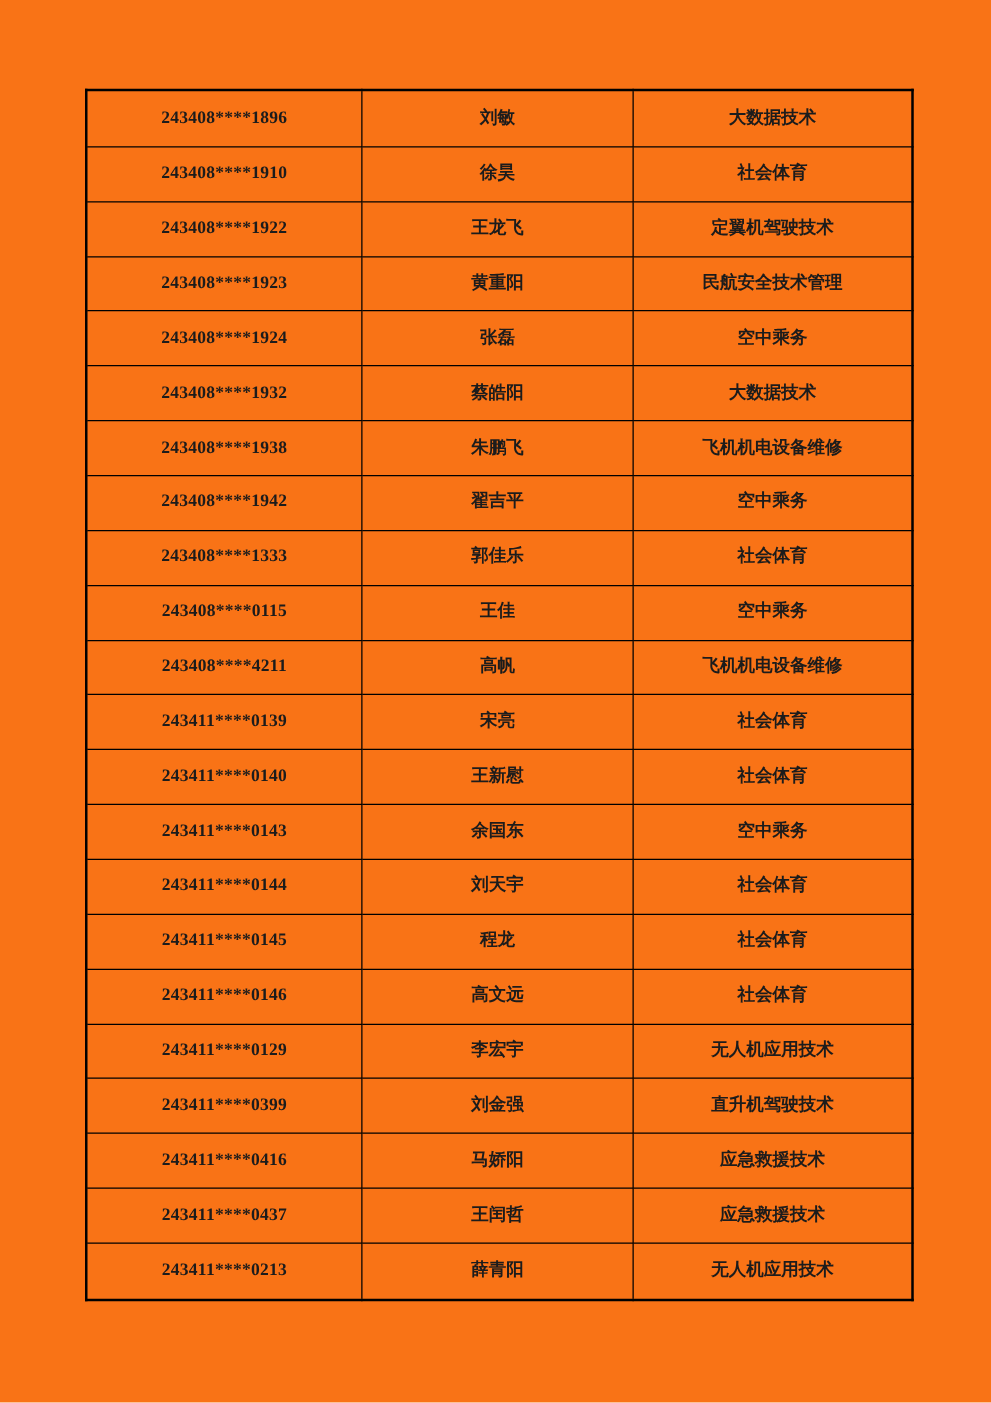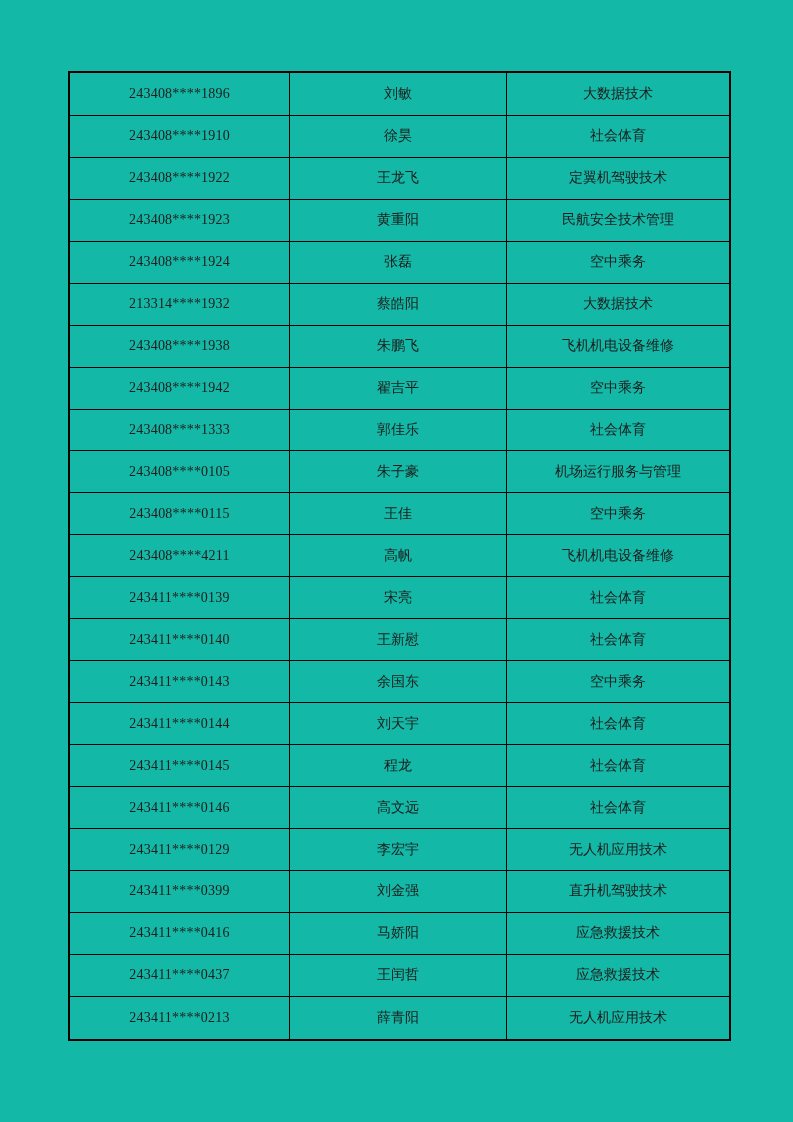--- a/index.html
+++ b/index.html
@@ -4,24 +4,25 @@
 <style>
   html, body {
     margin: 0;
     padding: 0;
     background: #ffffff;
   }
   .page {
     position: relative;
     width: 793px;
     height: 1122px;
-    background: #14b8a6;
+    background: #f97316;
     font-family: "Liberation Serif", "DejaVu Serif", serif;
     color: #1c1c1c;
     overflow: hidden;
+    font-weight: bold;
   }
   table.roster {
     position: absolute;
     left: 68px;
     top: 71px;
     width: 657px;
     height: 970px;
     border-collapse: collapse;
     table-layout: fixed;
     border: 2px solid #000000;
@@ -65,43 +66,38 @@
           <td class="col-id">243408****1923</td>
           <td class="col-name">黄重阳</td>
           <td class="col-major">民航安全技术管理</td>
         </tr>
         <tr>
           <td class="col-id">243408****1924</td>
           <td class="col-name">张磊</td>
           <td class="col-major">空中乘务</td>
         </tr>
         <tr>
-          <td class="col-id">213314****1932</td>
+          <td class="col-id">243408****1932</td>
           <td class="col-name">蔡皓阳</td>
           <td class="col-major">大数据技术</td>
         </tr>
         <tr>
           <td class="col-id">243408****1938</td>
           <td class="col-name">朱鹏飞</td>
           <td class="col-major">飞机机电设备维修</td>
         </tr>
         <tr>
           <td class="col-id">243408****1942</td>
           <td class="col-name">翟吉平</td>
           <td class="col-major">空中乘务</td>
         </tr>
         <tr>
           <td class="col-id">243408****1333</td>
           <td class="col-name">郭佳乐</td>
           <td class="col-major">社会体育</td>
-        </tr>
-        <tr>
-          <td class="col-id">243408****0105</td>
-          <td class="col-name">朱子豪</td>
-          <td class="col-major">机场运行服务与管理</td>
         </tr>
         <tr>
           <td class="col-id">243408****0115</td>
           <td class="col-name">王佳</td>
           <td class="col-major">空中乘务</td>
         </tr>
         <tr>
           <td class="col-id">243408****4211</td>
           <td class="col-name">高帆</td>
           <td class="col-major">飞机机电设备维修</td>

